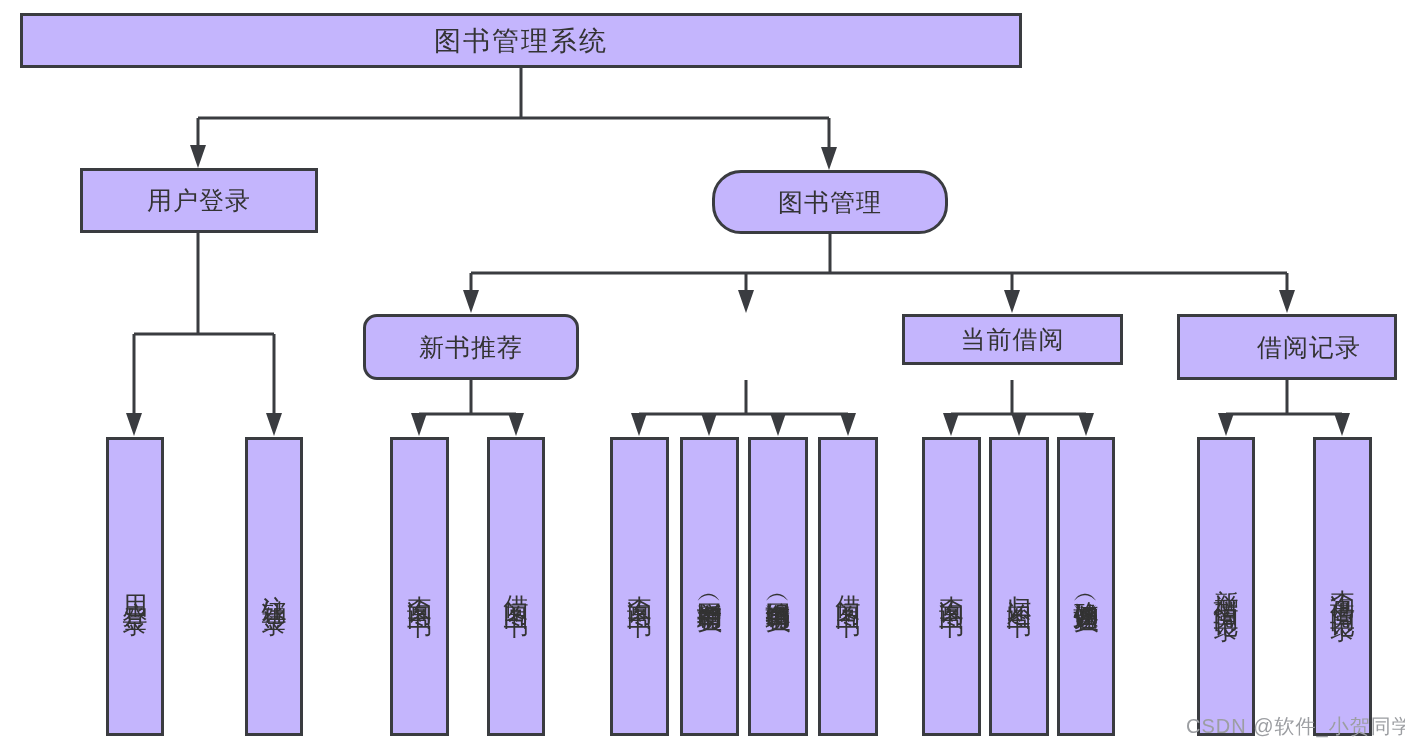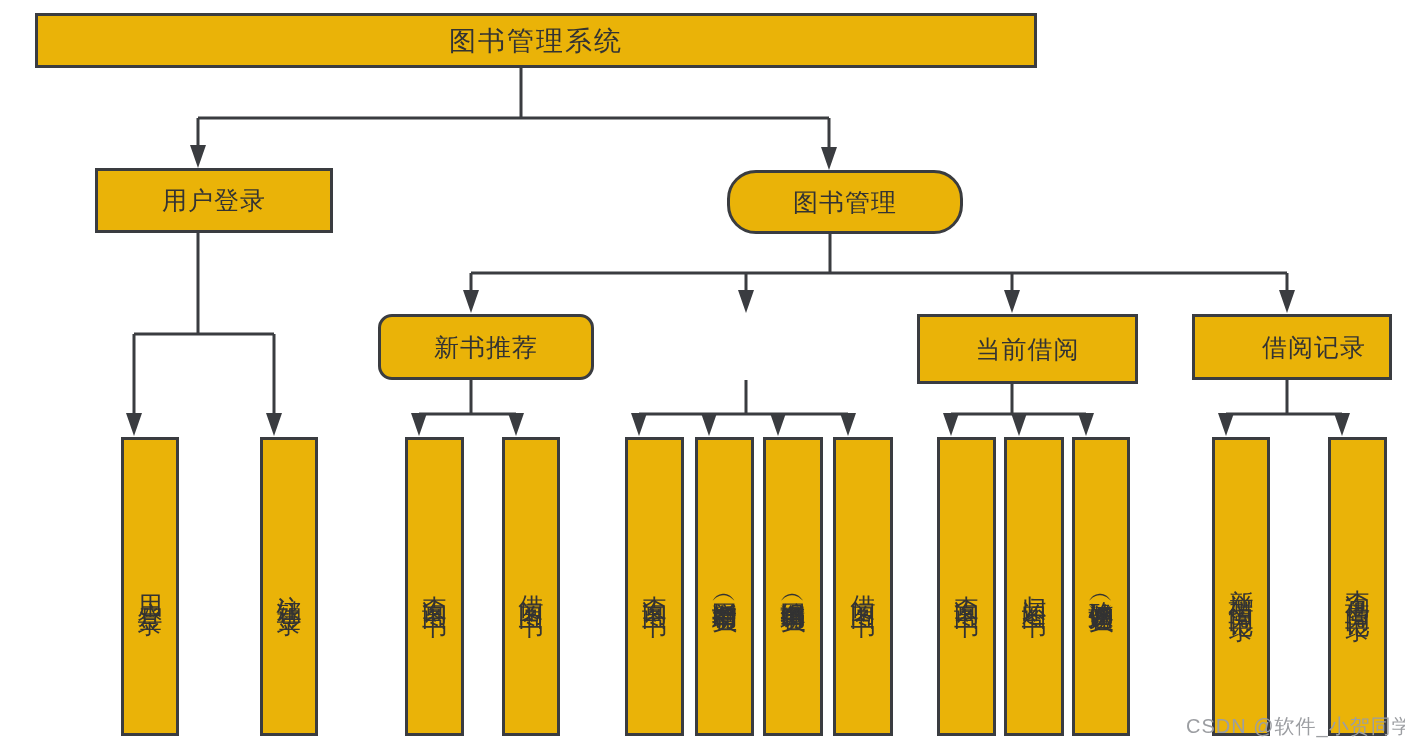--- a/index.html
+++ b/index.html
@@ -21,30 +21,29 @@
   }
   .connector{
     position:absolute;left:0;top:0;width:1405px;height:747px;
     pointer-events:none;
   }
   .connector path{stroke:var(--line);stroke-width:3;fill:none;}
   .connector polygon{fill:var(--line);stroke:none;}
   .node{
     position:absolute;
     box-sizing:border-box;
-    background:#eab308;
+    background:#c4b5fd;
     border:3px solid var(--line);
     display:flex;
     align-items:center;
     justify-content:center;
     font-size:25px;
     letter-spacing:1px;
     color:var(--text);
     white-space:nowrap;
-    margin-left:15px;
   }
   .node.root{font-size:27px;letter-spacing:2px;}
   .vnode{
     writing-mode:vertical-rl;
     text-orientation:mixed;
     letter-spacing:6px;
     white-space:normal;
     line-height:1;
   }
   .vnode.tight{letter-spacing:1px;}
@@ -106,22 +105,22 @@
       <polygon points="1342,436 1334,413 1350,413"></polygon>
     </g>
   </svg>
 
   <div class="node root" style="left:20px;top:13px;width:1002px;height:55px;">图书管理系统</div>
 
   <div class="node" style="left:80px;top:168px;width:238px;height:65px;">用户登录</div>
   <div class="node" style="left:712px;top:170px;width:236px;height:64px;border-radius:29px;">图书管理</div>
 
   <div class="node" style="left:363px;top:314px;width:216px;height:66px;border-radius:14px;">新书推荐</div>
-  <div class="node" style="left:902px;top:314px;width:221px;height:70px;">当前借阅</div>
-  <div class="node" style="left:1177px;top:314px;width:200px;height:66px;padding-left:44px;">借阅记录</div>
+  <div class="node" style="left:902px;top:314px;width:221px;height:51px;">当前借阅</div>
+  <div class="node" style="left:1177px;top:314px;width:220px;height:66px;padding-left:44px;">借阅记录</div>
 
   <div class="node vnode" style="left:106px;top:437px;width:58px;height:299px;">用户登录</div>
   <div class="node vnode" style="left:245px;top:437px;width:58px;height:299px;">注销登录</div>
 
   <div class="node vnode" style="left:390px;top:437px;width:59px;height:299px;">查询图书</div>
   <div class="node vnode" style="left:487px;top:437px;width:58px;height:299px;">借阅图书</div>
 
   <div class="node vnode" style="left:610px;top:437px;width:59px;height:299px;">查询图书</div>
   <div class="node vnode tight" style="left:680px;top:437px;width:59px;height:299px;">新增图书（管理员）</div>
   <div class="node vnode tight" style="left:748px;top:437px;width:60px;height:299px;">编辑图书（管理员）</div>

